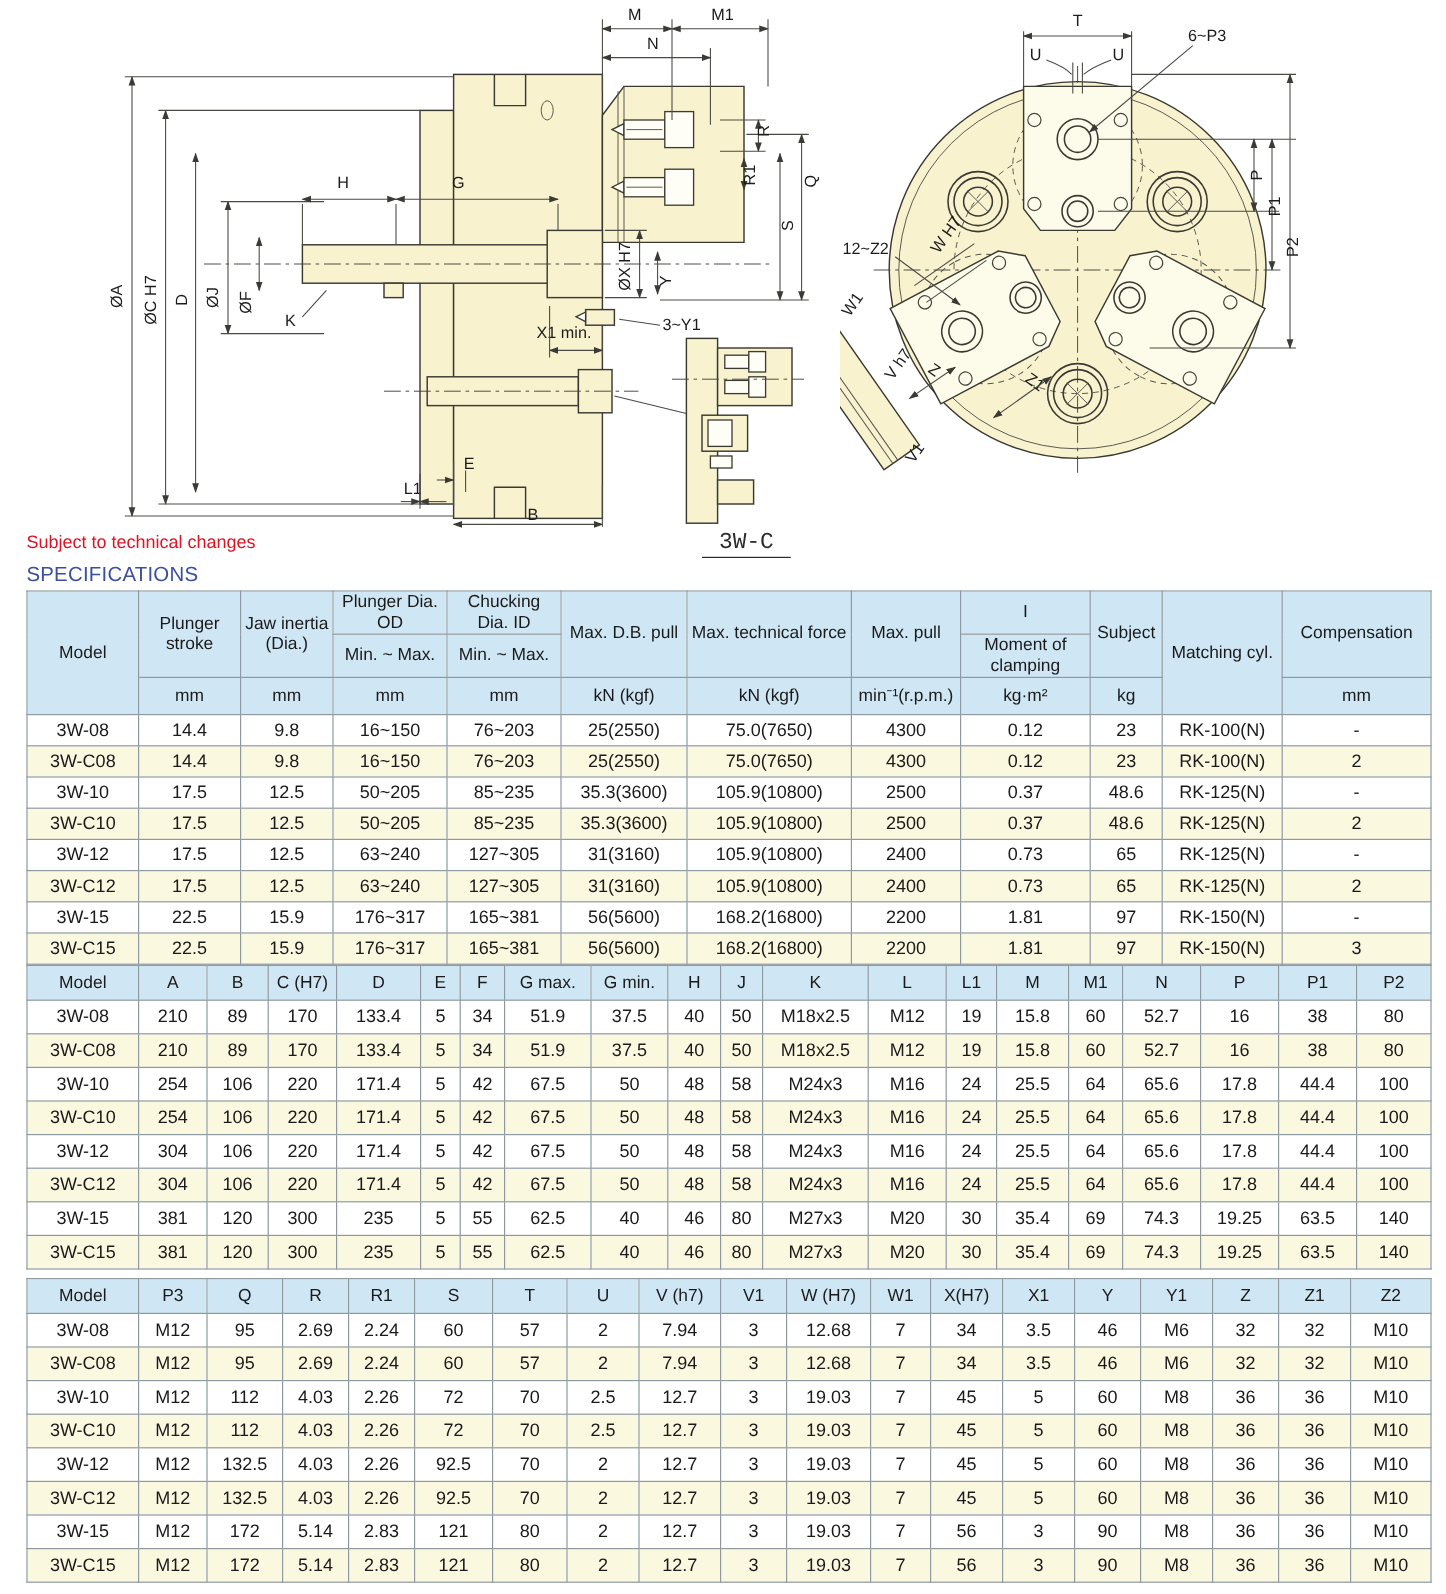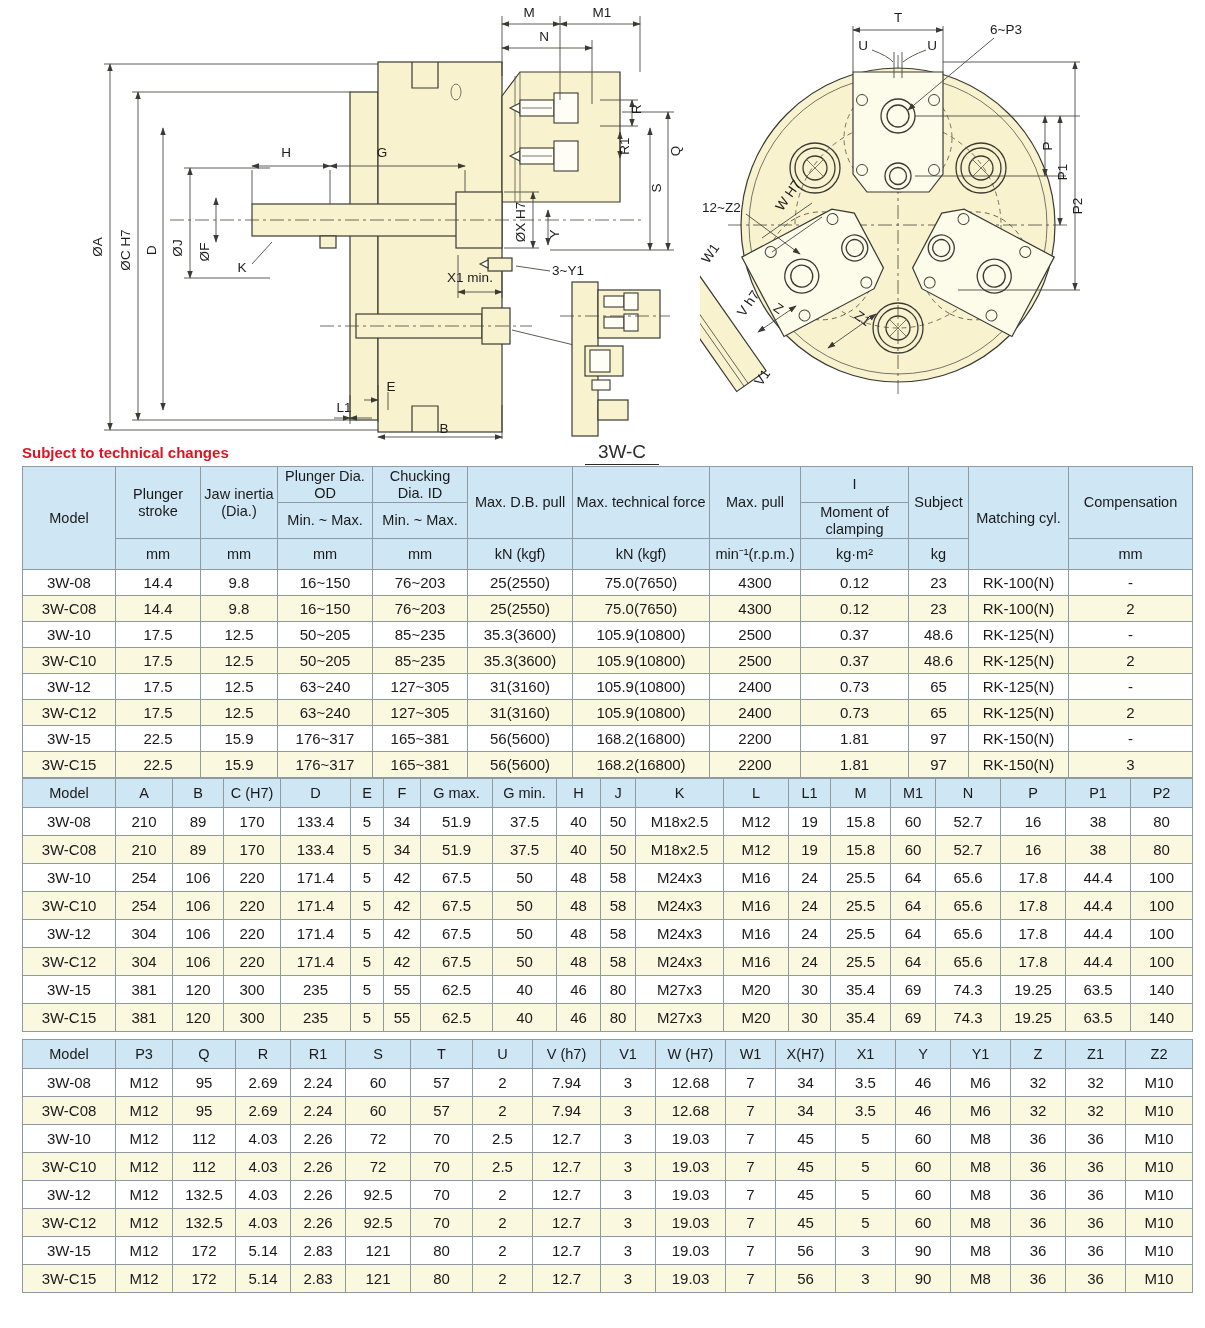--- a/index.html
+++ b/index.html
@@ -5,24 +5,24 @@
   html,body{margin:0;padding:0;background:#fff;}
   body{width:1205px;height:1328px;overflow:hidden;font-family:"Liberation Sans",sans-serif;color:#1a1a1a;}
   .page{position:relative;width:1205px;height:1328px;}
 
   
   .drawings{position:relative;width:1205px;height:440px;}
   .drawings svg{position:absolute;top:0;}
   #side-svg{left:20px;}
   #front-svg{left:700px;}
   .variant-label{position:absolute;left:585px;top:441px;width:74px;text-align:center;
-    font-size:19px;color:#2b2b2b;border-bottom:1.6px solid #2b2b2b;padding-bottom:1px;}
+    font-size:19px;color:#2b2b2b;border-bottom:1.6px solid #2b2b2b;padding-bottom:1px;font-family:Liberation Mono, monospace;}
 
   .note-row{position:relative;height:24px;margin-top:2px;}
-  .note{position:absolute;left:22px;top:2px;font-size:15px;color:#e01325;font-weight:bold;}
+  .note{position:absolute;left:22px;top:2px;font-size:15px;color:#e01325;}
 
   .sec-head{margin:3px 0 3px 22px;font-size:17px;color:#3a4f9f;letter-spacing:.2px;}
 
   table{border-collapse:collapse;table-layout:fixed;margin-left:22px;width:1170px;
         font-size:15px;text-align:center;}
   table{border:1.5px solid #6f6f6f;}
   th,td{border:1px solid #8f9aa0;padding:0 2px;overflow:hidden;}
   thead th{background:#cfe6f4;font-weight:normal;font-size:14.5px;line-height:1.12;}
   .units th{height:30px;font-size:14.5px;}
   .hrow1 th{height:35px;}
@@ -284,20 +284,21 @@
       </g>
     </svg>
 
     <div class="variant-label">3W-C</div>
   </div>
 
   <div class="note-row">
     <div class="note">Subject to technical changes</div>
   </div>
 
+  <div class="sec-head">SPECIFICATIONS</div>
 
   <table>
     <colgroup>
       <col style="width:93px">
         <col style="width:85px">
         <col style="width:77px">
       <col style="width:95px">
         <col style="width:95px">
         <col style="width:105px">
       <col style="width:137px">

